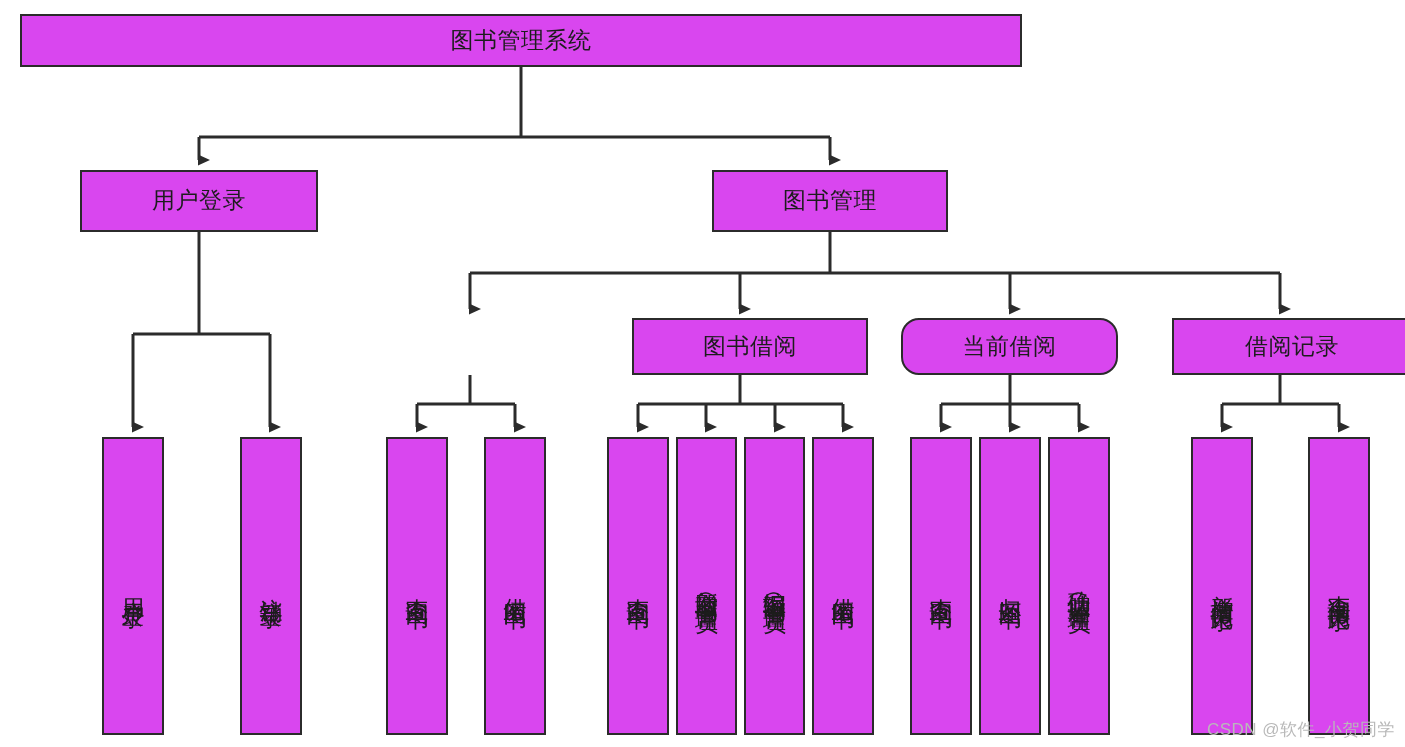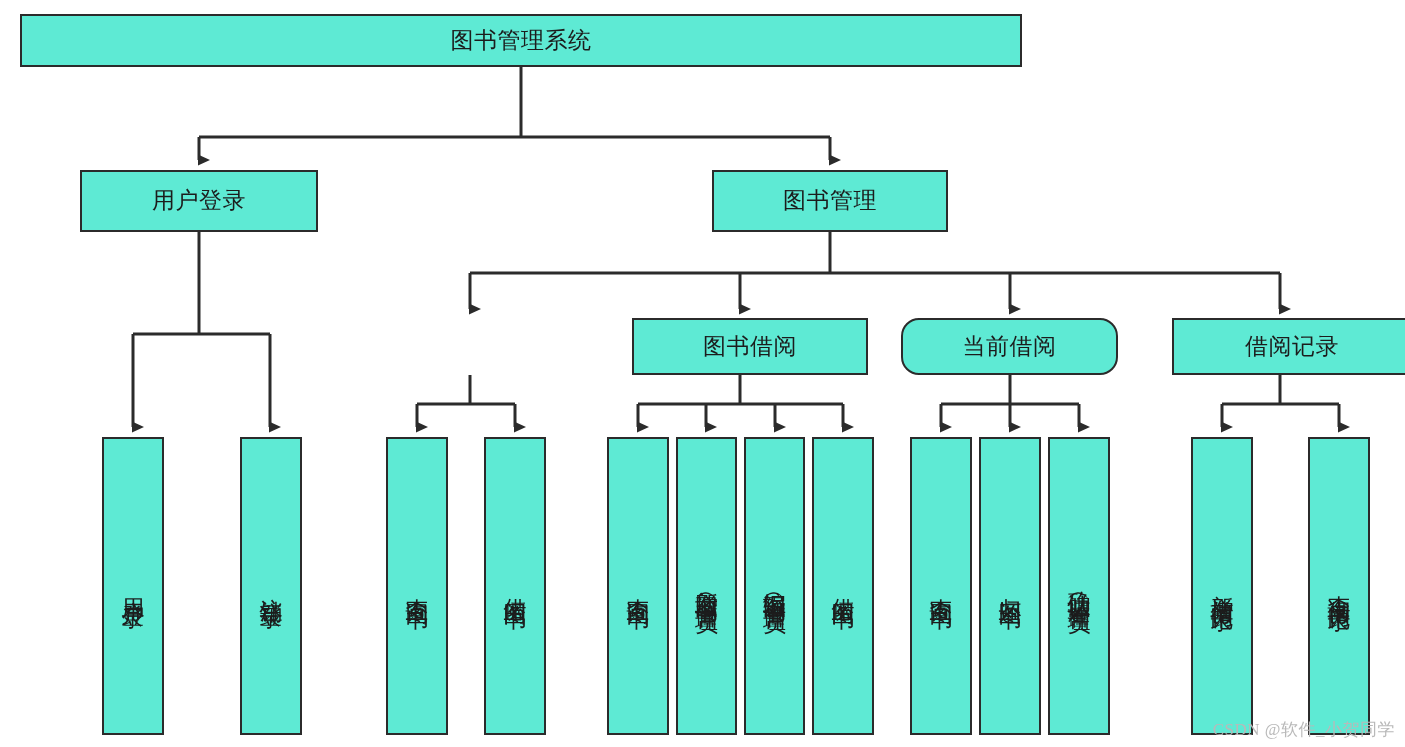--- a/index.html
+++ b/index.html
@@ -20,21 +20,21 @@
   svg.layer {
     position: absolute;
     left: 0;
     top: 0;
     width: 1405px;
     height: 747px;
   }
   .node-box {
     position: absolute;
     box-sizing: border-box;
-    background: #5eead4;
+    background: #d946ef;
     border: 2.5px solid #2b2b2b;
     display: flex;
     align-items: center;
     justify-content: center;
     overflow: hidden;
   }
   .node-label {
     font-size: 23px;
     color: #1c1c1c;
     line-height: 1.18;
@@ -56,21 +56,20 @@
   }
   #watermark {
     position: absolute;
     right: 10px;
     bottom: 6px;
     font-size: 17px;
     color: #b9b9b9;
     letter-spacing: 0.5px;
     white-space: nowrap;
     pointer-events: none;
-    font-family: Liberation Serif, serif;
   }
 </style>
 </head>
 <body>
 
 <div id="canvas">
 
   <svg class="layer" viewBox="0 0 1405 747">
     <defs>
       <marker id="arrow" viewBox="0 0 12 12" refX="6" refY="11" markerWidth="12" markerHeight="12" orient="auto-start-reverse" markerUnits="userSpaceOnUse">

